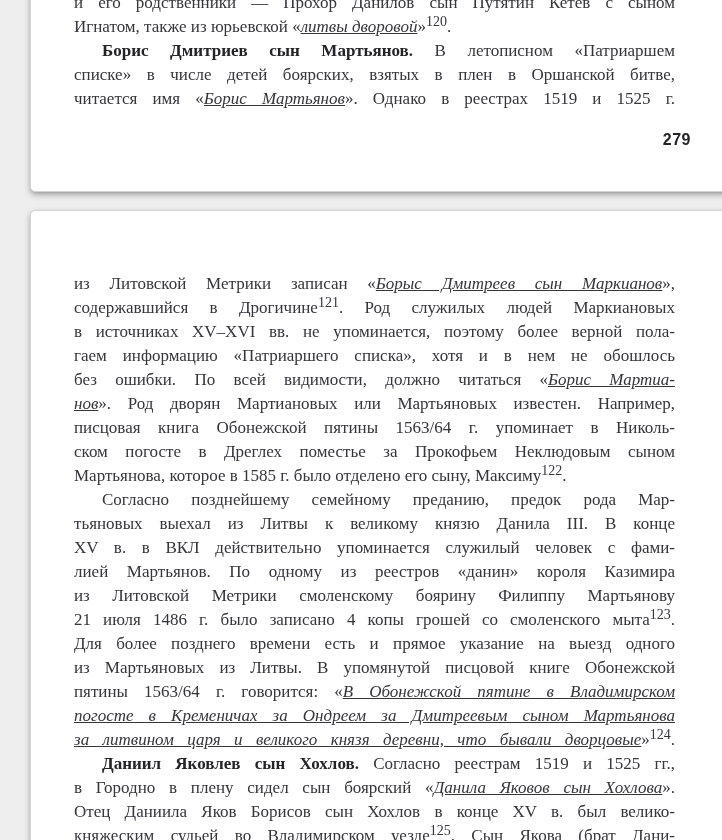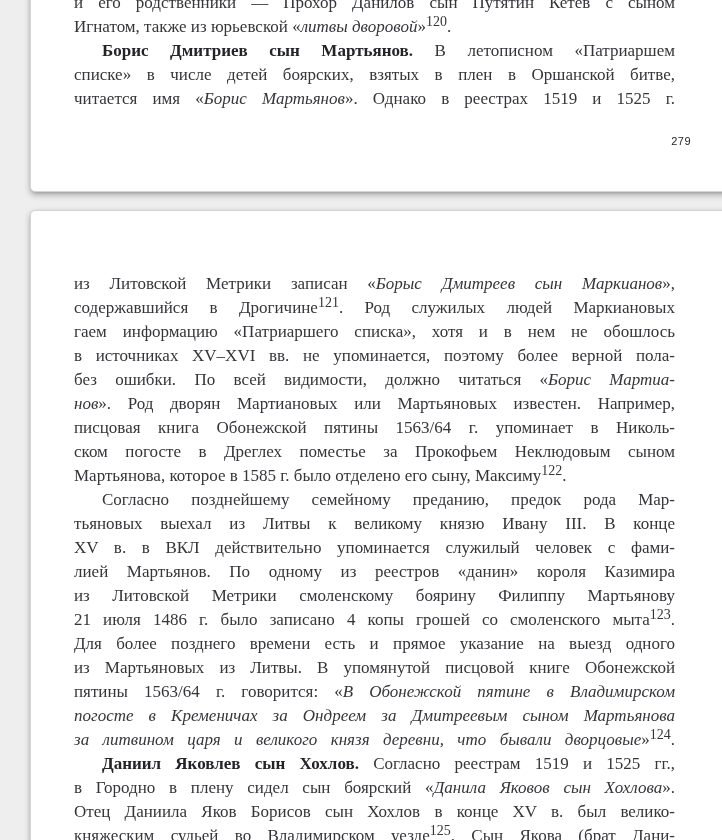--- a/index.html
+++ b/index.html
@@ -35,32 +35,32 @@
     padding:61px 56px 0 43px;
   }
   .line{
     font-size:17px;line-height:24px;height:24px;overflow:hidden;
     color:var(--text);
     text-align:justify;
   }
   .line.j{ text-align-last:justify; }
   .line.indent{ text-indent:28px; }
   .line .b{ font-weight:bold; color:var(--bold_text); }
-  .line .i{ font-style:italic; }
+  .line .i{ font-style:italic;text-decoration:underline; }
   .line sup.fn{
     font-size:14px;line-height:0;vertical-align:baseline;
     position:relative;top:-6px;
   }
   .pagenum-row{
     margin-top:17px;height:24px;line-height:24px;
     text-align:right;margin-right:-16px;
   }
   .pagenum{
     font-family:"Liberation Sans", sans-serif;
-    font-weight:normal;font-size:11px;letter-spacing:0.5px;
+    font-weight:bold;font-size:16px;letter-spacing:0.5px;
     color:var(--bold_text);
   }
 </style>
 </head>
 <body>
 
 <div class="viewer">
 
   <div class="page page-top">
     <div class="lines">
@@ -72,29 +72,29 @@
       </div>
     <div class="pagenum-row">
       <span class="pagenum">279</span>
     </div>
   </div>
 
   <div class="page page-bottom">
     <div class="lines">
         <div class="line j"><span class="n">из Литовской Метрики записан «</span><span class="i">Борыс Дмитреев сын Маркианов</span><span class="n">»,</span></div>
         <div class="line j"><span class="n">содержавшийся в Дрогичине</span><sup class="fn">121</sup><span class="n">. Род служилых людей Маркиановых</span></div>
+        <div class="line j"><span class="n">в источниках XV–XVI вв. не упоминается, поэтому более верной пола-</span></div>
         <div class="line j"><span class="n">гаем информацию «Патриаршего списка», хотя и в нем не обошлось</span></div>
-        <div class="line j"><span class="n">в источниках XV–XVI вв. не упоминается, поэтому более верной пола-</span></div>
         <div class="line j"><span class="n">без ошибки. По всей видимости, должно читаться «</span><span class="i">Борис Мартиа-</span></div>
         <div class="line j"><span class="i">нов</span><span class="n">». Род дворян Мартиановых или Мартьяновых известен. Например,</span></div>
         <div class="line j"><span class="n">писцовая книга Обонежской пятины 1563/64 г. упоминает в Николь-</span></div>
         <div class="line j"><span class="n">ском погосте в Дреглех поместье за Прокофьем Неклюдовым сыном</span></div>
         <div class="line"><span class="n">Мартьянова, которое в 1585 г. было отделено его сыну, Максиму</span><sup class="fn">122</sup><span class="n">.</span></div>
         <div class="line j indent"><span class="n">Согласно позднейшему семейному преданию, предок рода Мар-</span></div>
-        <div class="line j"><span class="n">тьяновых выехал из Литвы к великому князю Ивану III. В конце</span></div>
+        <div class="line j"><span class="n">тьяновых выехал из Литвы к великому князю Данила III. В конце</span></div>
         <div class="line j"><span class="n">XV в. в ВКЛ действительно упоминается служилый человек с фами-</span></div>
         <div class="line j"><span class="n">лией Мартьянов. По одному из реестров «данин» короля Казимира</span></div>
         <div class="line j"><span class="n">из Литовской Метрики смоленскому боярину Филиппу Мартьянову</span></div>
         <div class="line j"><span class="n">21 июля 1486 г. было записано 4 копы грошей со смоленского мыта</span><sup class="fn">123</sup><span class="n">.</span></div>
         <div class="line j"><span class="n">Для более позднего времени есть и прямое указание на выезд одного</span></div>
         <div class="line j"><span class="n">из Мартьяновых из Литвы. В упомянутой писцовой книге Обонежской</span></div>
         <div class="line j"><span class="n">пятины 1563/64 г. говорится: «</span><span class="i">В Обонежской пятине в Владимирском</span></div>
         <div class="line j"><span class="i">погосте в Кременичах за Ондреем за Дмитреевым сыном Мартьянова</span></div>
         <div class="line j"><span class="i">за литвином царя и великого князя деревни, что бывали дворцовые</span><span class="n">»</span><sup class="fn">124</sup><span class="n">.</span></div>
         <div class="line j indent"><span class="b">Даниил Яковлев сын Хохлов.</span><span class="n"> Согласно реестрам 1519 и 1525 гг.,</span></div>

